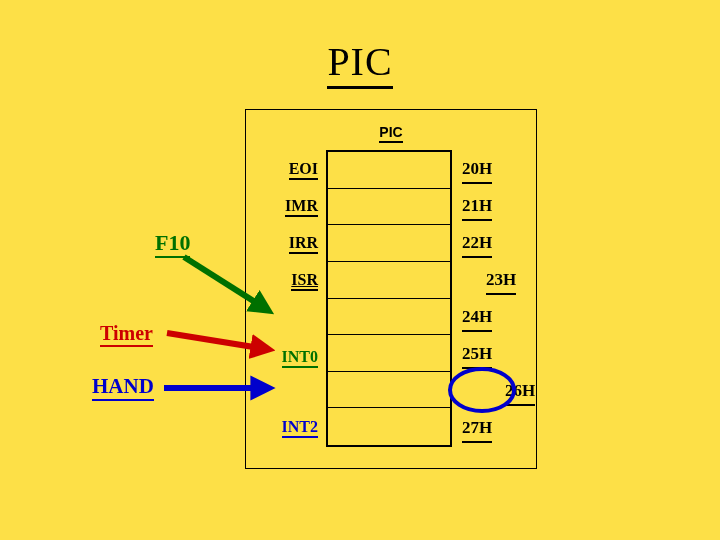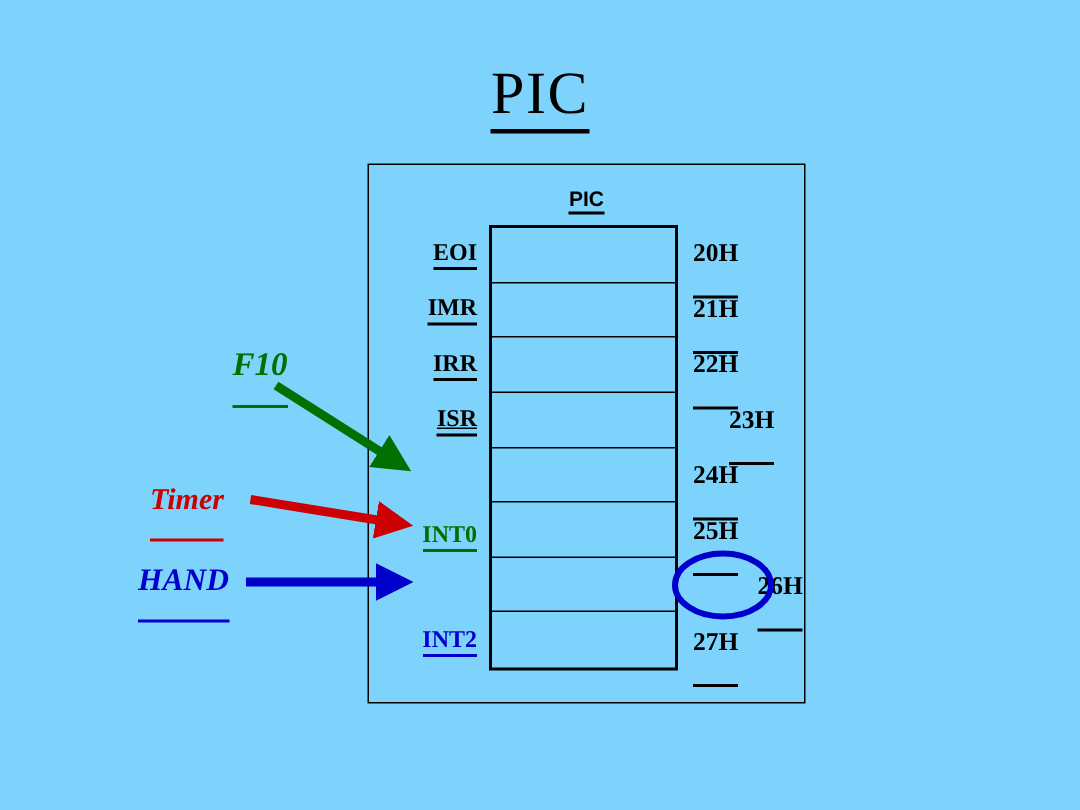--- a/index.html
+++ b/index.html
@@ -4,21 +4,21 @@
 <style>
   html, body {
     margin: 0;
     padding: 0;
     background: #ffffff;
   }
   #slide {
     position: relative;
     width: 720px;
     height: 540px;
-    background: #7dd3fc;
+    background: #fde047;
     overflow: hidden;
     font-family: "Liberation Serif", "DejaVu Serif", serif;
   }
 
   
   .slide-title {
     position: absolute;
     left: 0;
     top: 42px;
     width: 720px;
@@ -123,35 +123,34 @@
     text-align: left;
     font-family: "Liberation Serif", "DejaVu Serif", serif;
     font-size: 17px;
     font-weight: bold;
     color: #000000;
     line-height: 1;
     white-space: nowrap;
   }
   .addr-name span {
     border-bottom: 2px solid #000000;
-    padding-bottom: 19px;
+    padding-bottom: 4px;
   }
 
   
   .src-label {
     position: absolute;
     font-family: "Liberation Serif", "DejaVu Serif", serif;
     font-weight: bold;
     line-height: 1;
     white-space: nowrap;
   }
   .src-label span {
     border-bottom: 2px solid currentColor;
-    padding-bottom: 15px;
-    font-style: italic;
+    padding-bottom: 1px;
   }
   #src-f10   { left: 155px; top: 232px; font-size: 22px; }
   #src-timer { left: 100px; top: 323px; font-size: 20px; }
   #src-hand  { left: 92px;  top: 376px; font-size: 21px; }
 
   
   .overlay {
     position: absolute;
     left: 0;
     top: 0;

